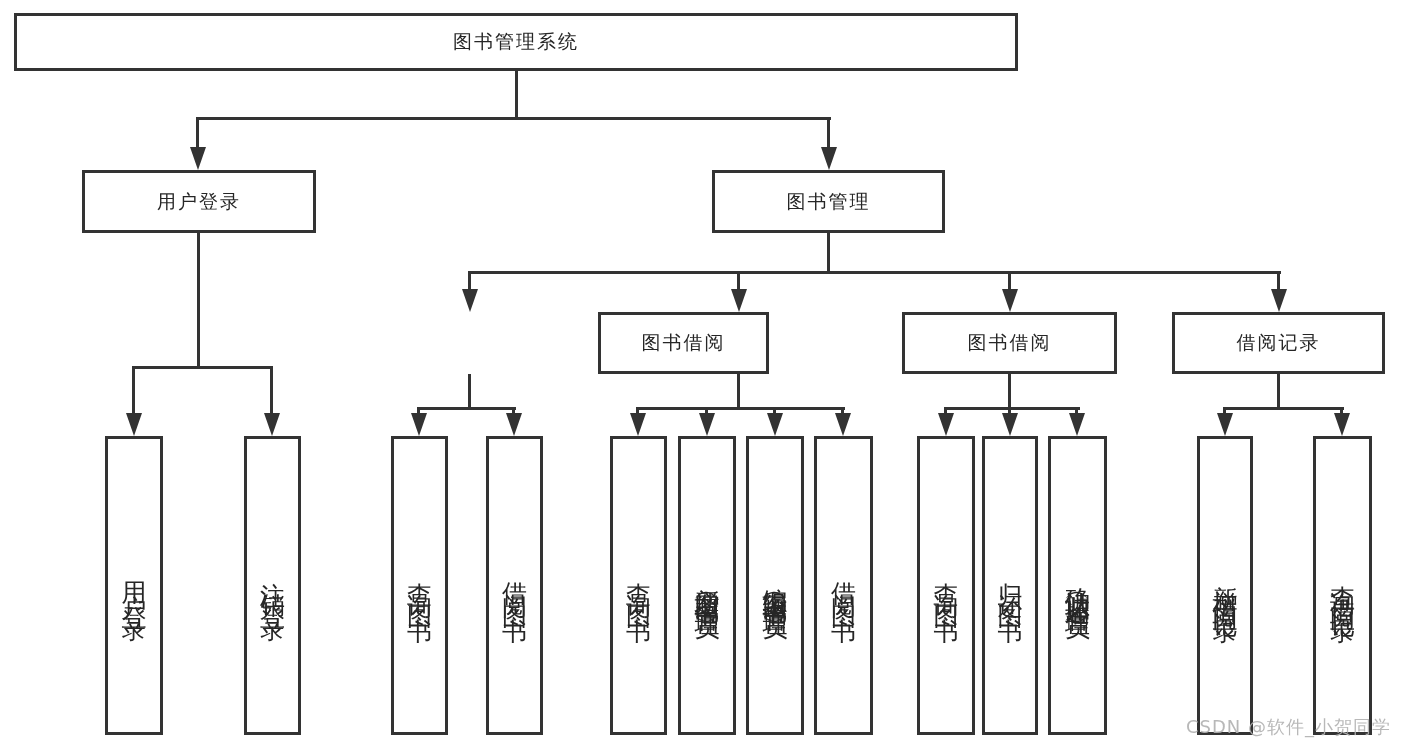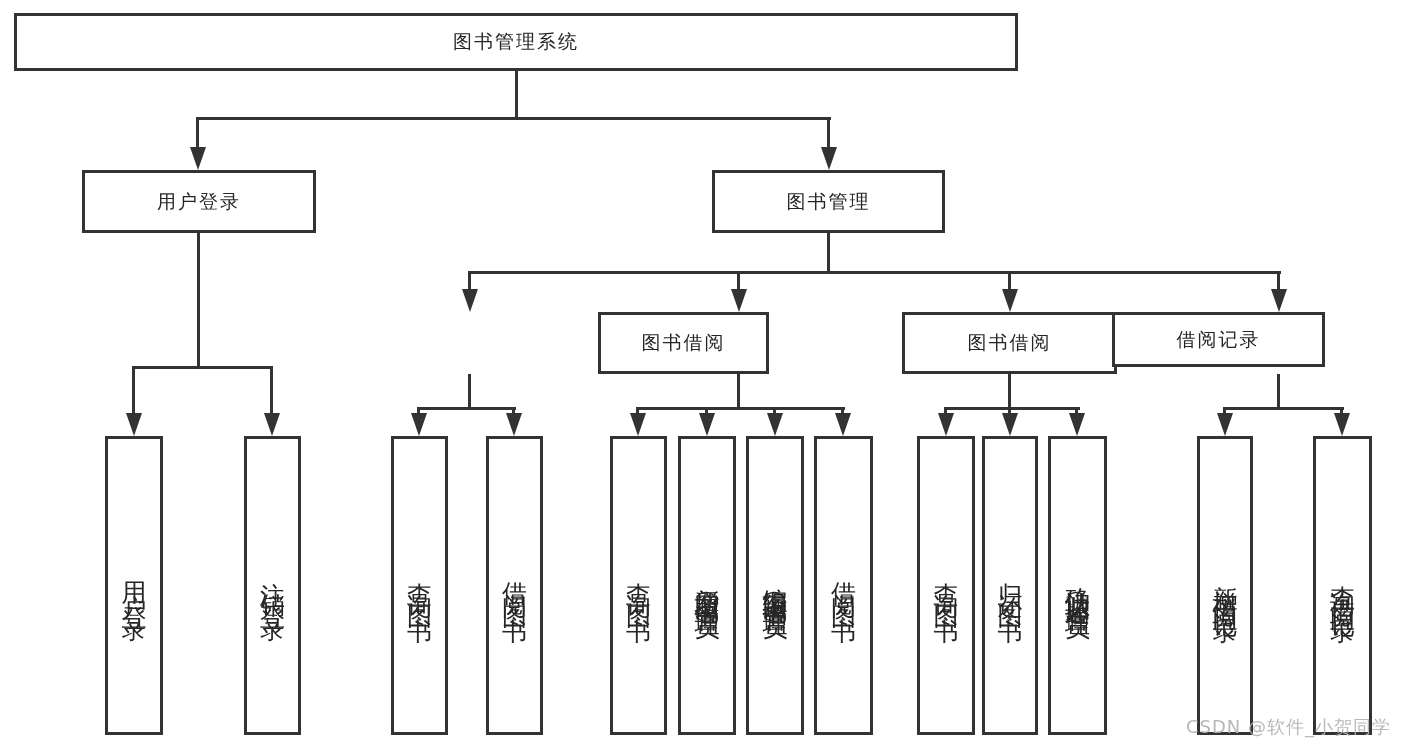--- a/index.html
+++ b/index.html
@@ -97,21 +97,21 @@
   <div class="arrow" style="left:1002px;top:289px"></div>
   <div class="vline" style="left:1277px;top:271px;height:20px"></div>
   <div class="arrow" style="left:1271px;top:289px"></div>
 
   <div class="box hbox" style="left:598px;top:312px;width:171px;height:62px">
     <span>图书借阅</span>
   </div>
   <div class="box hbox" style="left:902px;top:312px;width:215px;height:62px">
     <span>图书借阅</span>
   </div>
-  <div class="box hbox" style="left:1112px;top:312px;width:213px;height:55px">
+  <div class="box hbox" style="left:1172px;top:312px;width:213px;height:62px">
     <span>借阅记录</span>
   </div>
 
   <div class="vline" style="left:468px;top:374px;height:36px"></div>
   <div class="hline" style="left:417px;top:407px;width:99px"></div>
   <div class="vline" style="left:417px;top:407px;height:10px"></div>
   <div class="arrow" style="left:411px;top:413px"></div>
   <div class="vline" style="left:512px;top:407px;height:10px"></div>
   <div class="arrow" style="left:506px;top:413px"></div>
 

